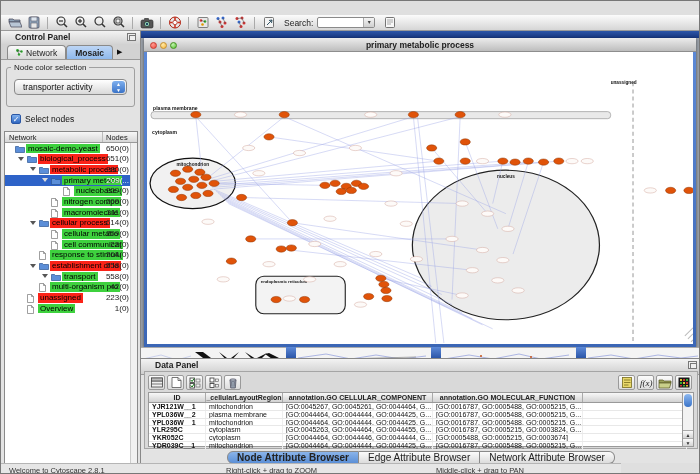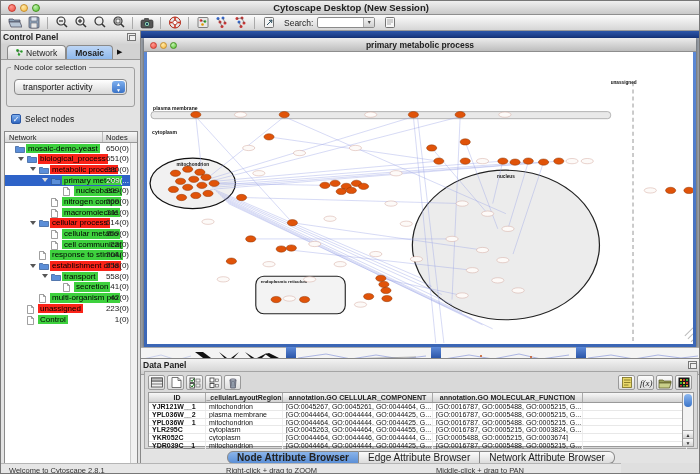--- a/index.html
+++ b/index.html
@@ -20,21 +20,21 @@
   #toolbar{left:0;top:14px;width:700px;height:16px;background:linear-gradient(#fbfbfb,#d6d6d6);border-bottom:1px solid #9a9a9a;display:flex;align-items:center;padding:0 4px;}
   .tb-btn{width:17px;height:14px;display:flex;align-items:center;justify-content:center;margin:0 1px;}
   .tb-sep{width:1px;height:12px;background:#aaa;margin:0 4px;}
   .tb-btn svg{display:block;}
   #search-label{font-size:8.5px;color:#222;margin:0 4px 0 6px;}
   #search-box{width:58px;height:11px;background:#fff;border:1px solid #8a8a8a;border-radius:2px;position:relative;}
   #search-drop{position:absolute;right:0;top:0;width:11px;height:9px;border-left:1px solid #aaa;font-size:6px;line-height:9px;text-align:center;color:#444;background:linear-gradient(#f4f4f4,#cfcfcf);}
 
   
   #control-panel{left:0;top:30px;width:140px;height:432px;background:#e3e3e3;border-right:1px solid #888;}
-  .panel-head{height:16px;background:linear-gradient(#f3f3f3,#cfcfcf);border-bottom:1px solid #9a9a9a;font-size:8.5px;font-weight:bold;color:#222;line-height:12px;padding-left:2px;position:relative;}
+  .panel-head{height:16px;background:linear-gradient(#f3f3f3,#cfcfcf);border-bottom:1px solid #9a9a9a;font-size:8.5px;font-weight:bold;color:#222;line-height:12px;padding-left:14px;position:relative;}
   .float-ico{position:absolute;right:4px;top:2px;width:9px;height:8px;border:1px solid #777;background:#eee;}
   .float-ico:before{content:"";position:absolute;left:1px;top:1px;width:5px;height:4px;border:1px solid #777;}
 
   #tabbar{position:absolute;left:0;top:13px;width:139px;height:16px;background:#d2d2d2;border-bottom:1px solid #999;display:flex;align-items:flex-end;padding-left:6px;}
   .cp-tab{height:14px;font-size:8.5px;line-height:14px;padding:0 8px;border:1px solid #8a8a8a;border-bottom:none;border-radius:4px 4px 0 0;background:linear-gradient(#fafafa,#d8d8d8);color:#222;display:flex;align-items:center;gap:3px;}
   .cp-tab.active{background:linear-gradient(#bcd5f5,#8fb9ec);font-weight:bold;}
   #tab-arrow{margin-left:4px;font-size:7px;color:#111;line-height:14px;}
 
   #colorsel-group{position:absolute;left:5px;top:36px;width:129px;height:40px;border:1px solid #a0a0a0;border-radius:3px;}
   #colorsel-label{position:absolute;left:4px;top:-5px;background:#e3e3e3;padding:0 3px;font-size:8px;font-weight:normal;color:#222;}
@@ -103,26 +103,20 @@
 
   
   #status-bar{left:0;top:462px;width:620px;height:12px;background:#e6e6e6;border-top:1px solid #b5b5b5;font-size:7.5px;color:#333;}
   #status-bar span{position:absolute;top:2px;}
 </style>
 </head>
 <body>
 
 <div id="app">
 
-  <div id="titlebar" class="abs">
-    <span class="tl r"></span>
-    <span class="tl y"></span>
-    <span class="tl g"></span>
-    <div id="title-text">Cytoscape Desktop (New Session)</div>
-  </div>
 
   <div id="toolbar" class="abs">
     <span class="tb-btn">
         <svg width="14" height="13" viewBox="0 0 14 13">
           <path d="M1 3 h4 l1 1 h6 v2 H1z" fill="#8fa3b8" stroke="#445" stroke-width="0.7"></path>
           <path d="M1 6 h11 l2 5 H3z" fill="#b8c6d6" stroke="#445" stroke-width="0.7"></path>
         </svg>
       </span>
     <span class="tb-btn">
         <svg width="14" height="13" viewBox="0 0 14 13">
@@ -370,49 +364,41 @@
           </div>
           <div class="tree-row">
             <span class="tri" style="left: 37px;"></span>
             <span class="node-ico" style="left: 46px;"><svg width="10" height="8" viewBox="0 0 10 8">
                 <path d="M0.5 1.5 h3 l1 1 h5 v5 h-9z" fill="#5b8ed8" stroke="#2c5694" stroke-width="0.7"></path>
               </svg></span>
             <span class="tree-label bg-green" style="left: 57px;">transport</span>
             <span class="tree-count">558(0)</span>
           </div>
           <div class="tree-row">
-            <span class="node-ico" style="left: 58px;"><svg width="7" height="9" viewBox="0 0 7 9">
-                <path d="M0.5 0.5 h4 l2 2 v6 h-6z" fill="#fff" stroke="#777" stroke-width="0.7"></path>
-                <path d="M4.5 0.5 v2 h2" fill="none" stroke="#777" stroke-width="0.7"></path>
-              </svg></span>
-            <span class="tree-label bg-green" style="left: 69px;">secretion</span>
-            <span class="tree-count">41(0)</span>
-          </div>
-          <div class="tree-row">
             <span class="node-ico" style="left: 34px;"><svg width="7" height="9" viewBox="0 0 7 9">
                 <path d="M0.5 0.5 h4 l2 2 v6 h-6z" fill="#fff" stroke="#777" stroke-width="0.7"></path>
                 <path d="M4.5 0.5 v2 h2" fill="none" stroke="#777" stroke-width="0.7"></path>
               </svg></span>
             <span class="tree-label bg-green" style="left: 45px;">multi-organism pro</span>
             <span class="tree-count">42(0)</span>
           </div>
           <div class="tree-row">
             <span class="node-ico" style="left: 22px;"><svg width="7" height="9" viewBox="0 0 7 9">
                 <path d="M0.5 0.5 h4 l2 2 v6 h-6z" fill="#fff" stroke="#777" stroke-width="0.7"></path>
                 <path d="M4.5 0.5 v2 h2" fill="none" stroke="#777" stroke-width="0.7"></path>
               </svg></span>
             <span class="tree-label bg-red" style="left: 33px;">unassigned</span>
             <span class="tree-count">223(0)</span>
           </div>
           <div class="tree-row">
             <span class="node-ico" style="left: 22px;"><svg width="7" height="9" viewBox="0 0 7 9">
                 <path d="M0.5 0.5 h4 l2 2 v6 h-6z" fill="#fff" stroke="#777" stroke-width="0.7"></path>
                 <path d="M4.5 0.5 v2 h2" fill="none" stroke="#777" stroke-width="0.7"></path>
               </svg></span>
-            <span class="tree-label bg-green" style="left: 33px;">Control</span>
+            <span class="tree-label bg-green" style="left: 33px;">Overview</span>
             <span class="tree-count">1(0)</span>
           </div>
         </div>
       <div id="tree-scroll"></div>
     </div>
   </div>
 
   <div id="mdi" class="abs">
     <div id="mdi-topstrip" class="abs"></div>
 

